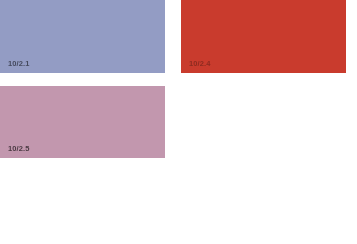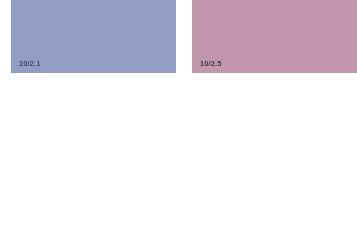--- a/index.html
+++ b/index.html
@@ -12,21 +12,20 @@
     width: 357px;
     height: 244px;
     font-family: "Liberation Sans", sans-serif;
     overflow: hidden;
   }
   #swatch-grid {
     position: relative;
     width: 319px;
     height: 244px;
     box-sizing: border-box;
-    padding-left: 11px;
     display: grid;
     grid-template-columns: 165px 165px;
     grid-template-rows: 73px 72px 73px;
     column-gap: 16px;
     row-gap: 13px;
   }
   .swatch {
     position: relative;
     width: 100%;
     height: 100%;
@@ -48,19 +47,22 @@
 <body style="background: rgb(255, 255, 255);">
 
 <div id="swatch-grid">
 
   <div class="swatch" style="background: rgb(147, 156, 196);">
     <span class="swatch-label" style="color: rgb(69, 74, 94);">10/2.1</span>
   </div>
 
 
 
+  <div class="swatch" style="background: rgb(201, 59, 45);">
+    <span class="swatch-label" style="color: rgb(142, 43, 32);">10/2.4</span>
+  </div>
 
   <div class="swatch" style="background: rgb(194, 151, 174);">
     <span class="swatch-label" style="color: rgb(75, 58, 67);">10/2.5</span>
   </div>
 
 
 </div>
 
 </body></html>

